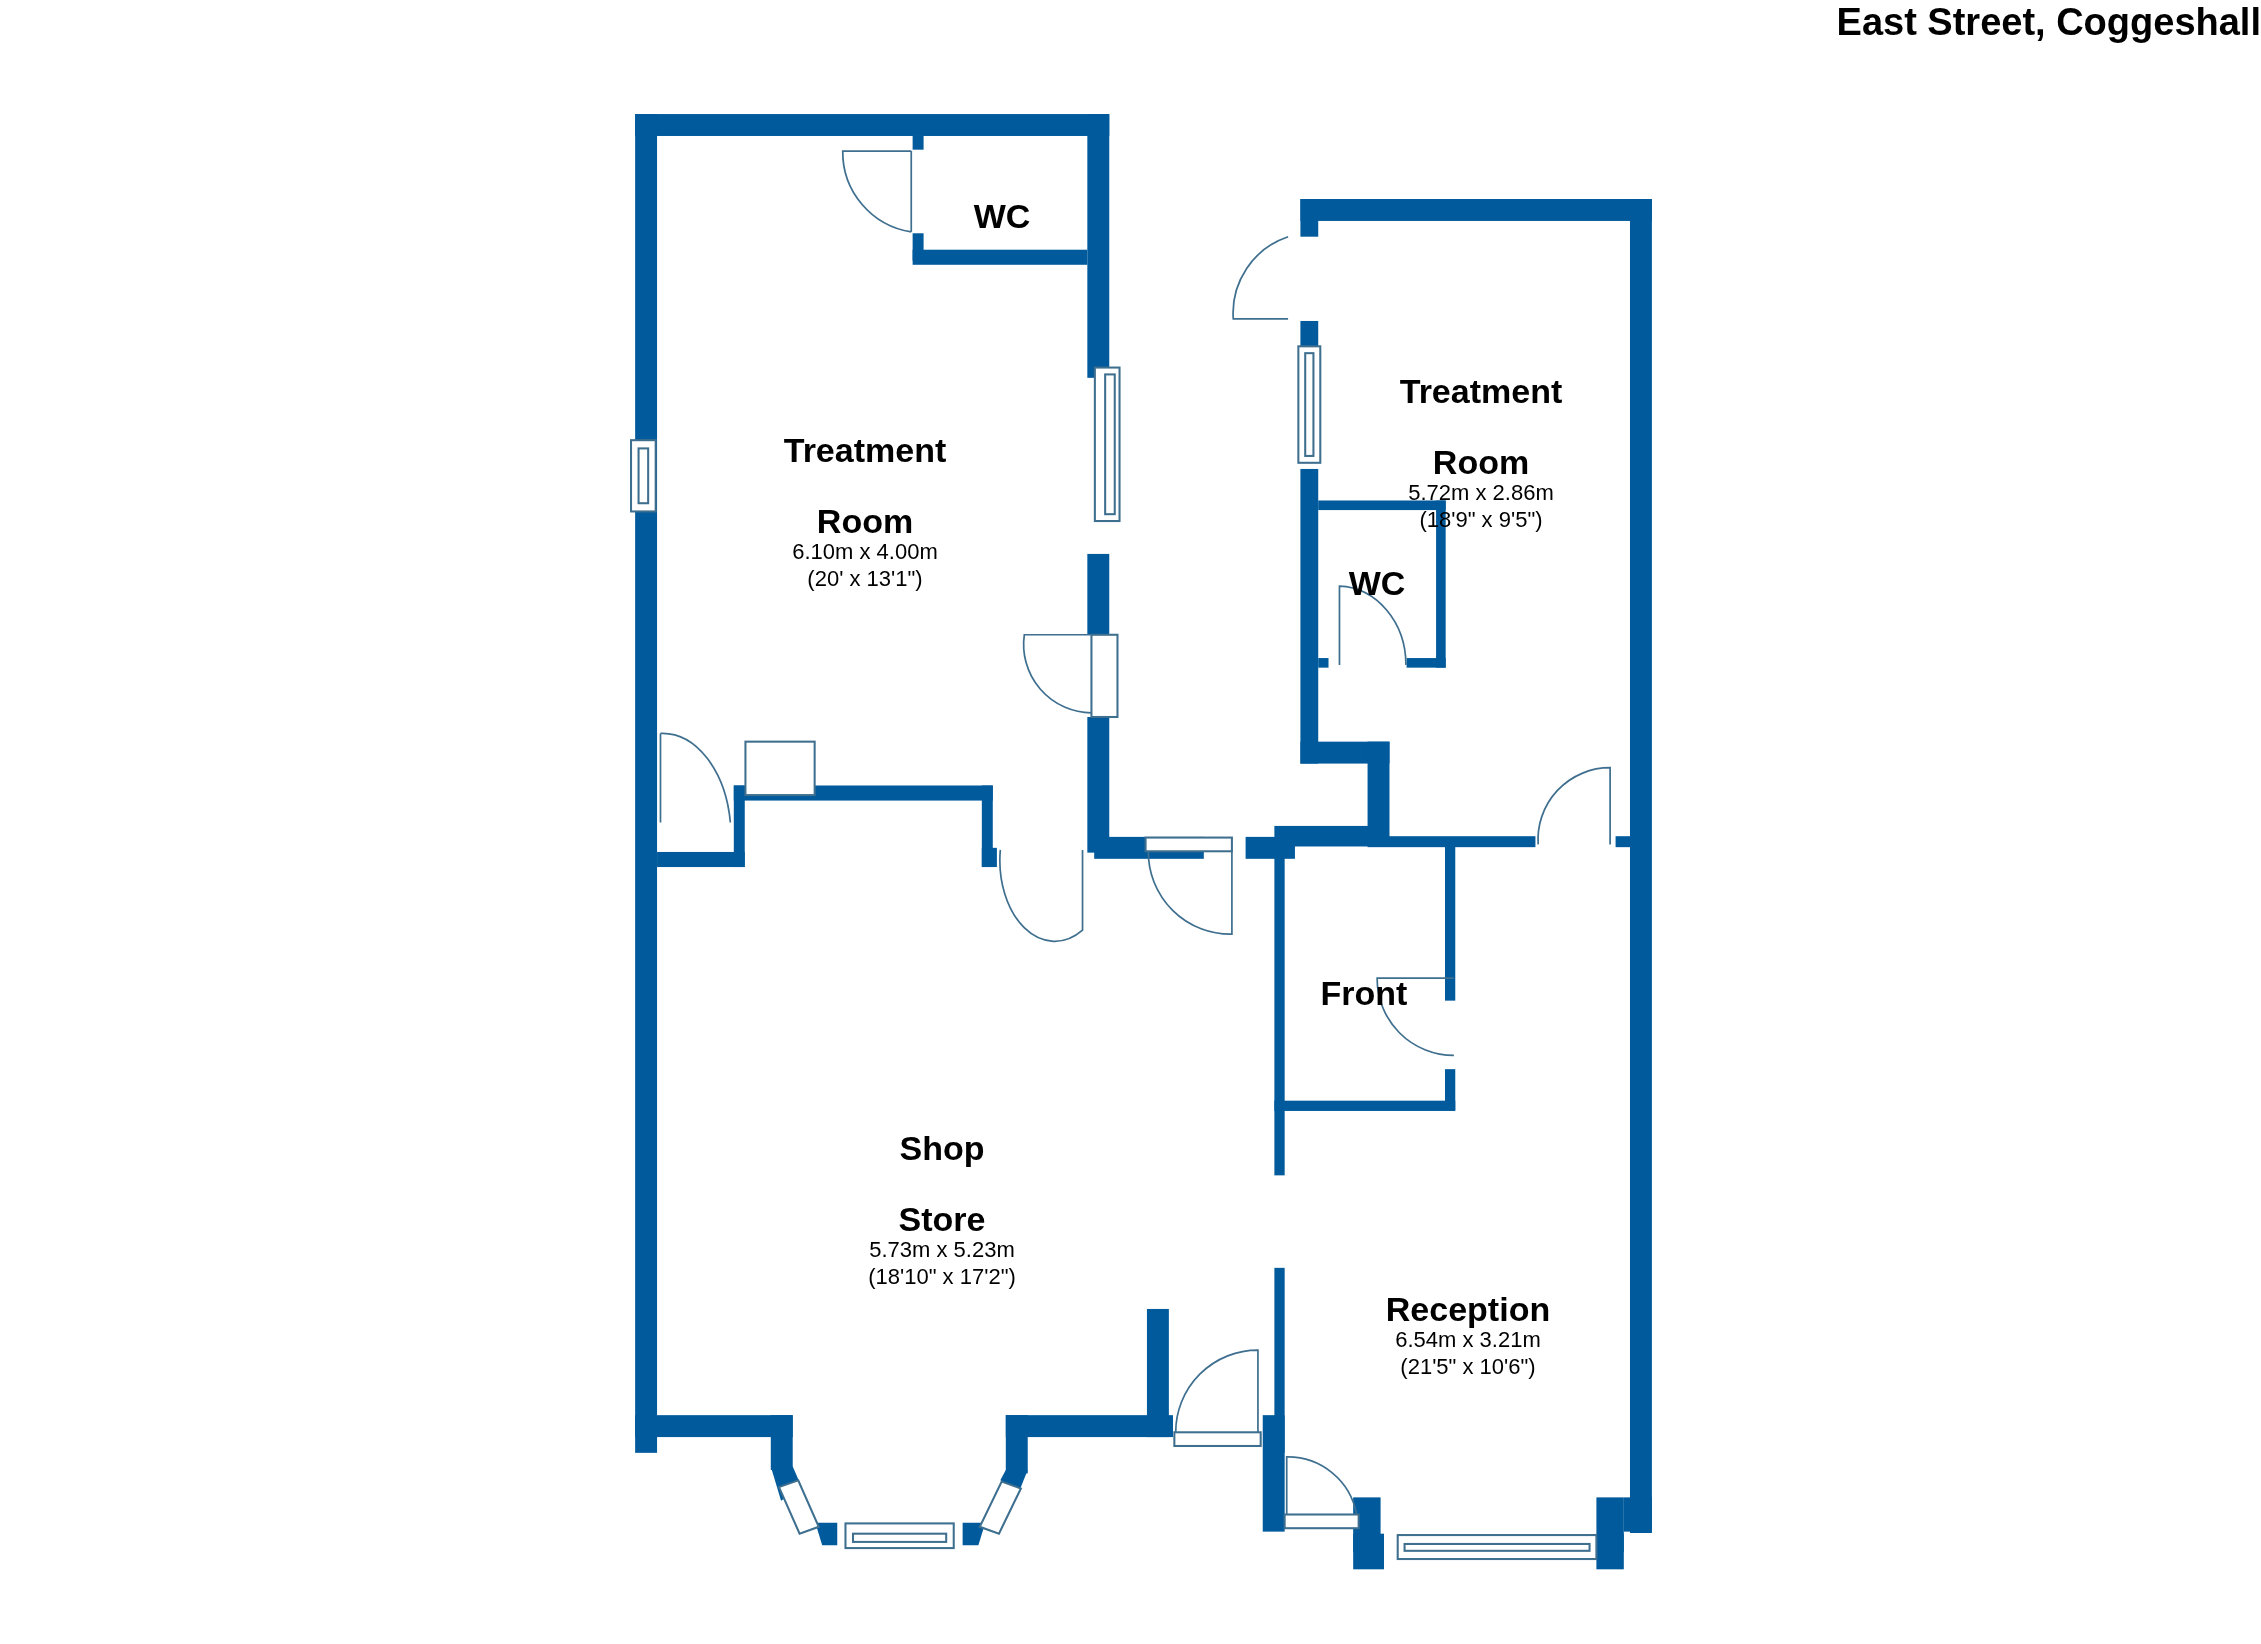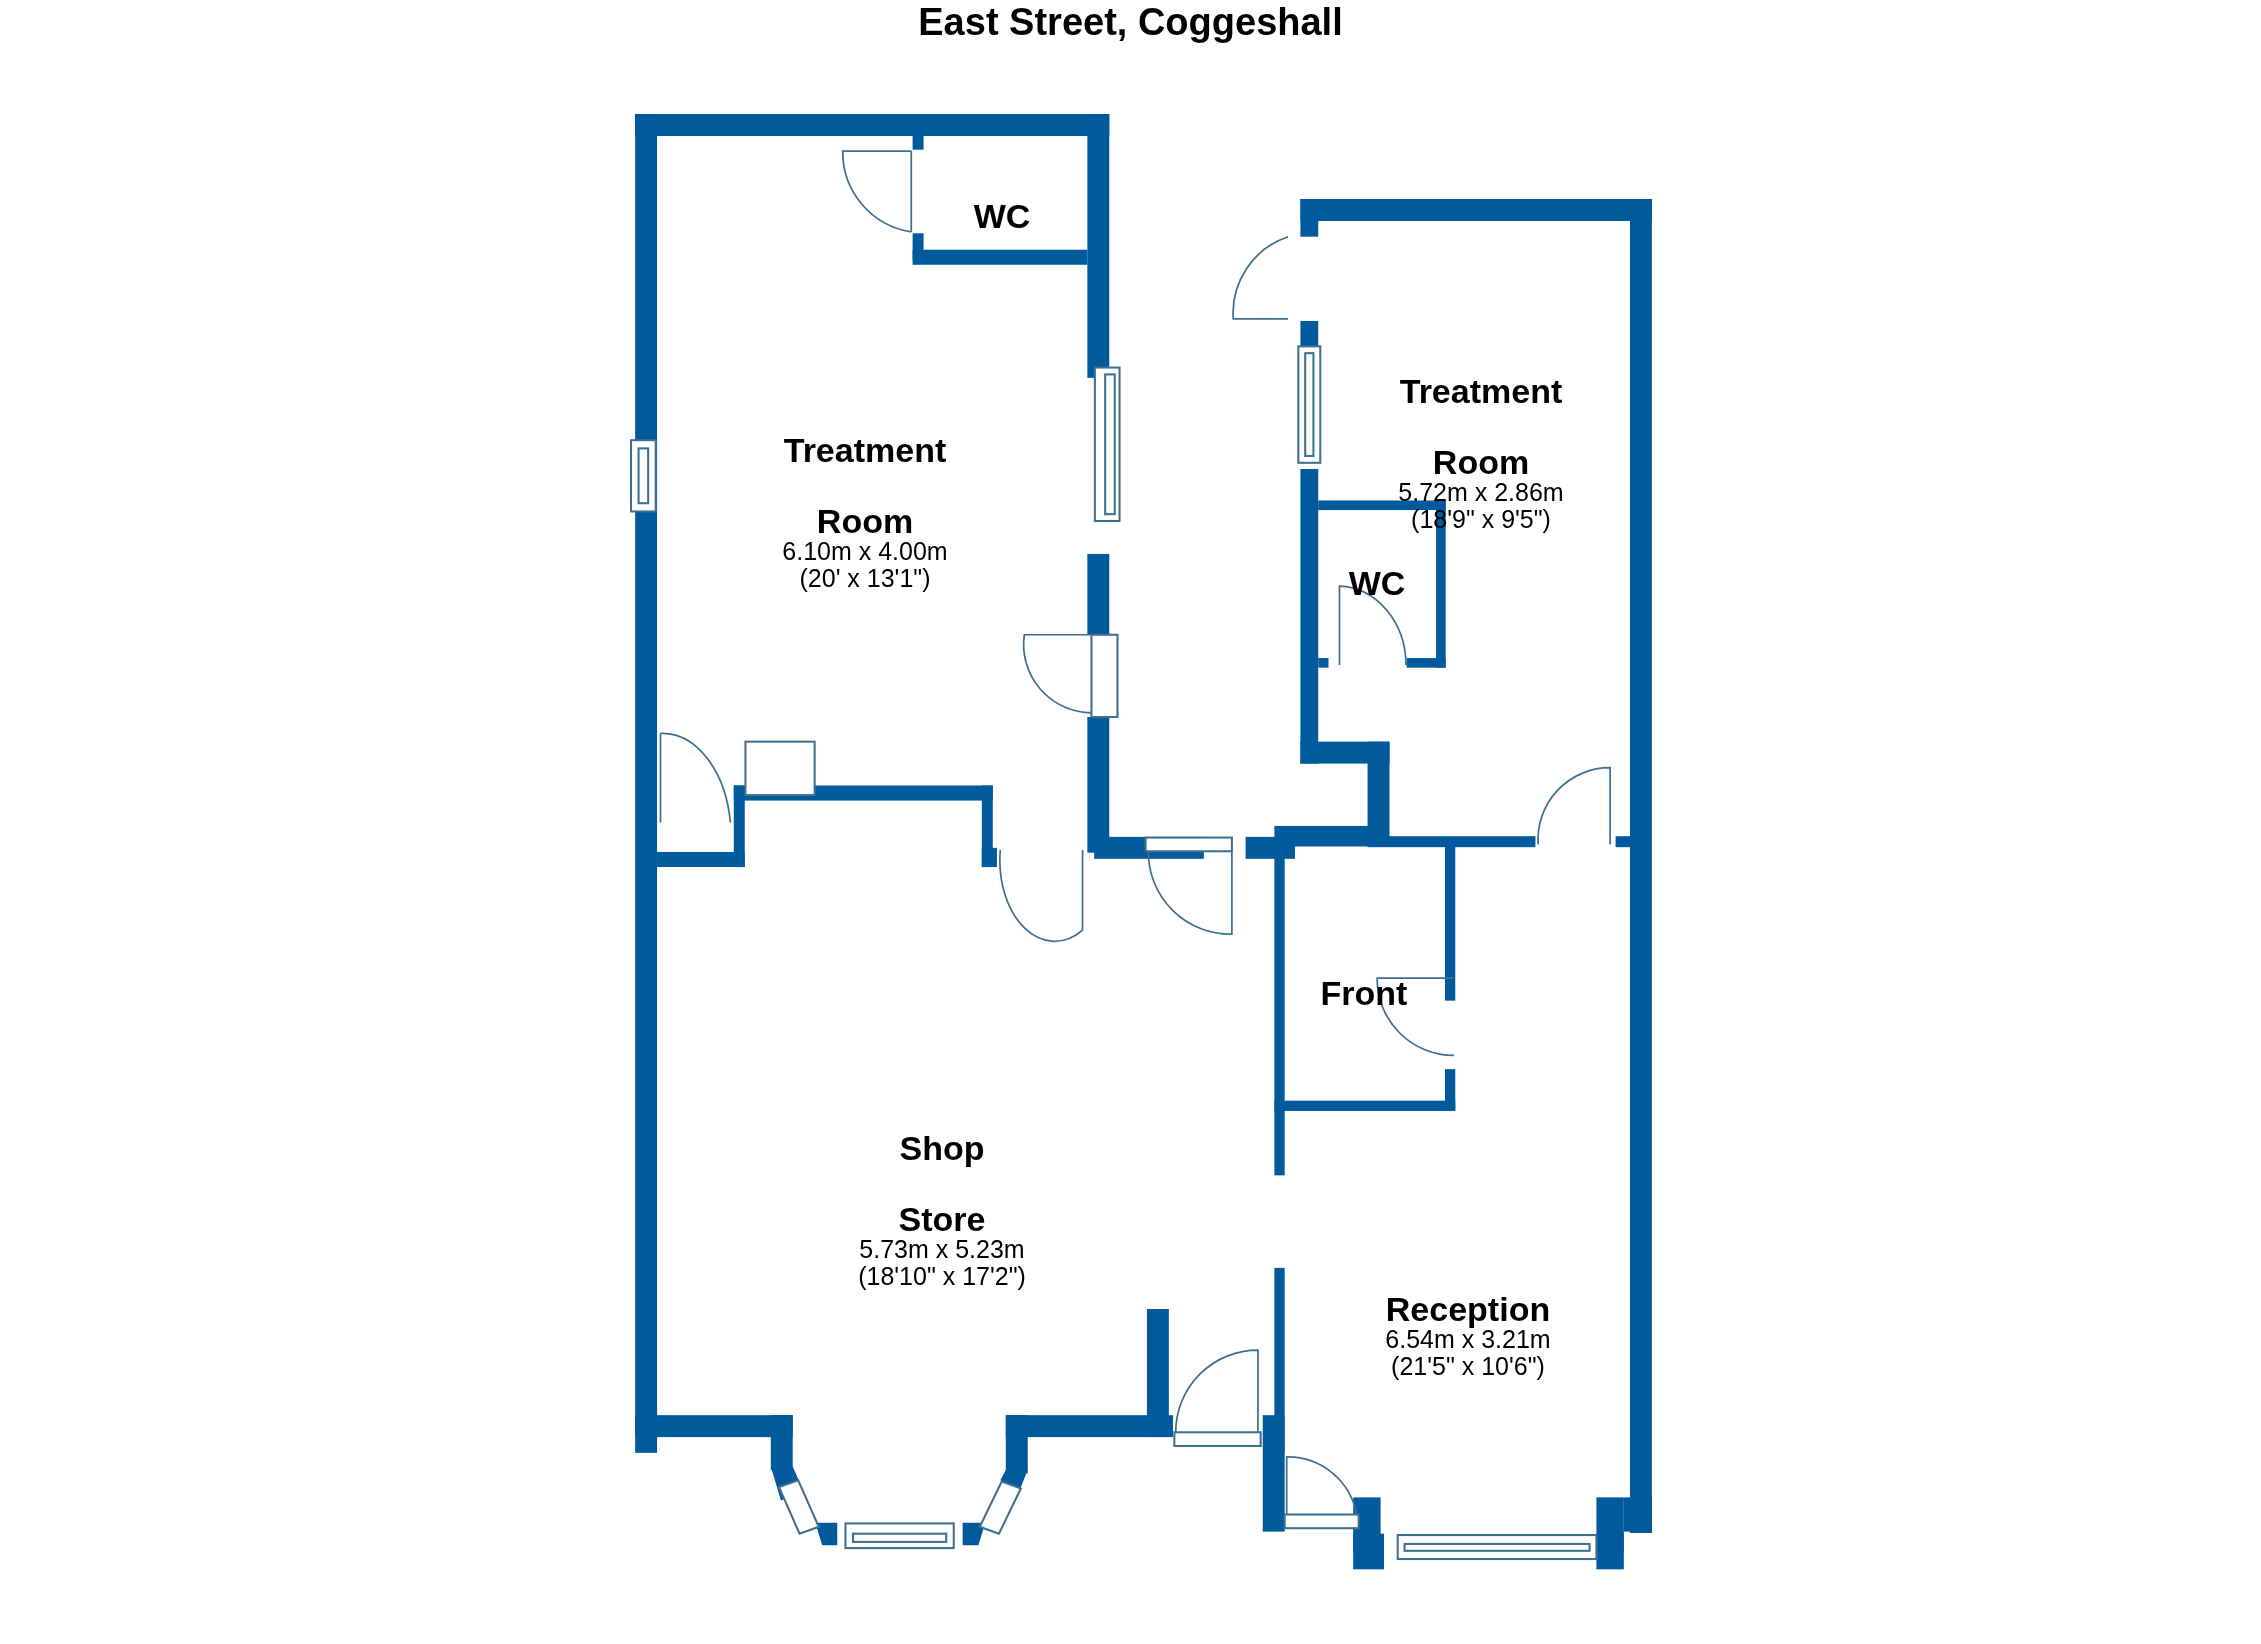--- a/index.html
+++ b/index.html
@@ -1,24 +1,24 @@
 <!DOCTYPE html>
 <html style="font-size:11px"><head>
 <meta charset="utf-8">
 <style>
   html, body { margin:0; padding:0; background:#ffffff; }
   body { width:2261px; height:1645px; position:relative; overflow:hidden; font-family:"Liberation Sans", sans-serif; }
-  #plan-title { position:absolute; left:0; width:2261px; top:1.4px; text-align:center; font-weight:bold; font-size:38px; color:#000; letter-spacing:0px; }
+  #plan-title { position:absolute; left:0; width:2261px; top:1.4px; text-align:right; font-weight:bold; font-size:38px; color:#000; letter-spacing:0px; }
   svg#plan { position:absolute; left:0; top:0; }
   .wall { fill:#005a9c; }
   .fix { fill:#ffffff; stroke:#3f6f8f; stroke-width:3; }
   .swing { fill:none; stroke:#3f6f8f; stroke-width:2.5; }
   .room-label { position:absolute; text-align:center; color:#000; transform:translateX(-50%); white-space:nowrap; }
   .room-name { font-weight:bold; font-size:34px; line-height:34px; display:block;margin-top:37px; }
-  .room-dim { font-size:25px; line-height:27px; display:block; }
+  .room-dim { font-size:22px; line-height:27px; display:block; }
 </style>
 </head>
 <body>
 
 <div id="plan-title">East Street, Coggeshall</div>
 
 <svg id="plan" width="2261" height="1645" viewBox="0 0 3300 2400" xmlns="http://www.w3.org/2000/svg">
 
   <g>
 

